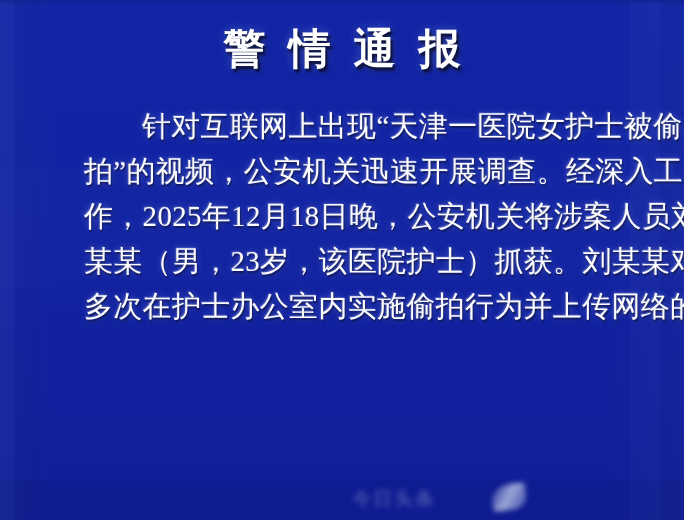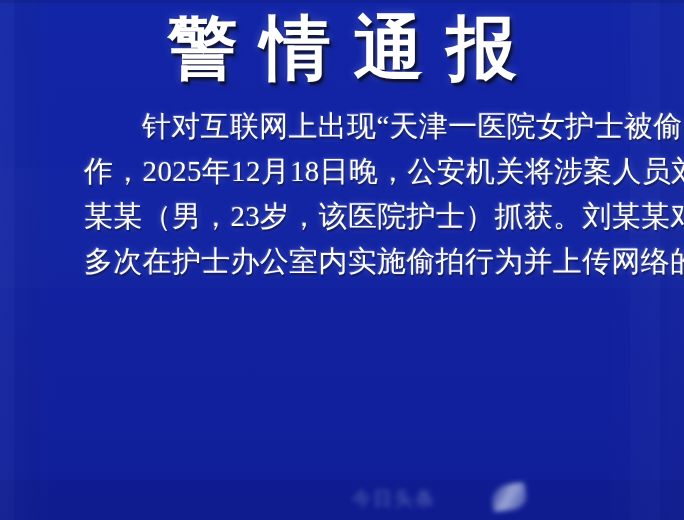--- a/index.html
+++ b/index.html
@@ -46,21 +46,21 @@
   .hband.h3 { bottom: 0; height: 40px;  background: rgba(0,0,0,0.05); }
 
   
   .title {
     position: absolute;
     top: 6px;
     left: 0;
     right: 0;
     text-align: center;
     color: #ffffff;
-    font-size: 70px;
+    font-size: 42px;
     line-height: 86px;
     font-weight: 700;
     letter-spacing: 23px;
     text-indent: 23px;
     white-space: nowrap;
     text-shadow:
        2px 3px 2px rgba(0,0,0,0.55),
        3px 4px 5px rgba(0,0,0,0.35),
        0 0 10px rgba(190,210,255,0.30);
   }
@@ -131,20 +131,21 @@
   <div class="band b3"></div>
   <div class="band b4"></div>
   <div class="hband h1"></div>
   <div class="hband h2"></div>
   <div class="hband h3"></div>
 
   <div class="title">警情通报</div>
 
   <div class="body-text">
     <span class="line indent">针对互联网上出现“天津一医院女护士被偷</span>
+    <span class="line">拍”的视频，公安机关迅速开展调查。经深入工</span>
     <span class="line">作，2025年12月18日晚，公安机关将涉案人员刘</span>
     <span class="line">某某（男，23岁，该医院护士）抓获。刘某某对</span>
     <span class="line">多次在护士办公室内实施偷拍行为并上传网络的</span>
   </div>
 
   <div class="watermark">
     <span>今日头条</span>
     <span class="wm-swoosh"></span>
   </div>
 

